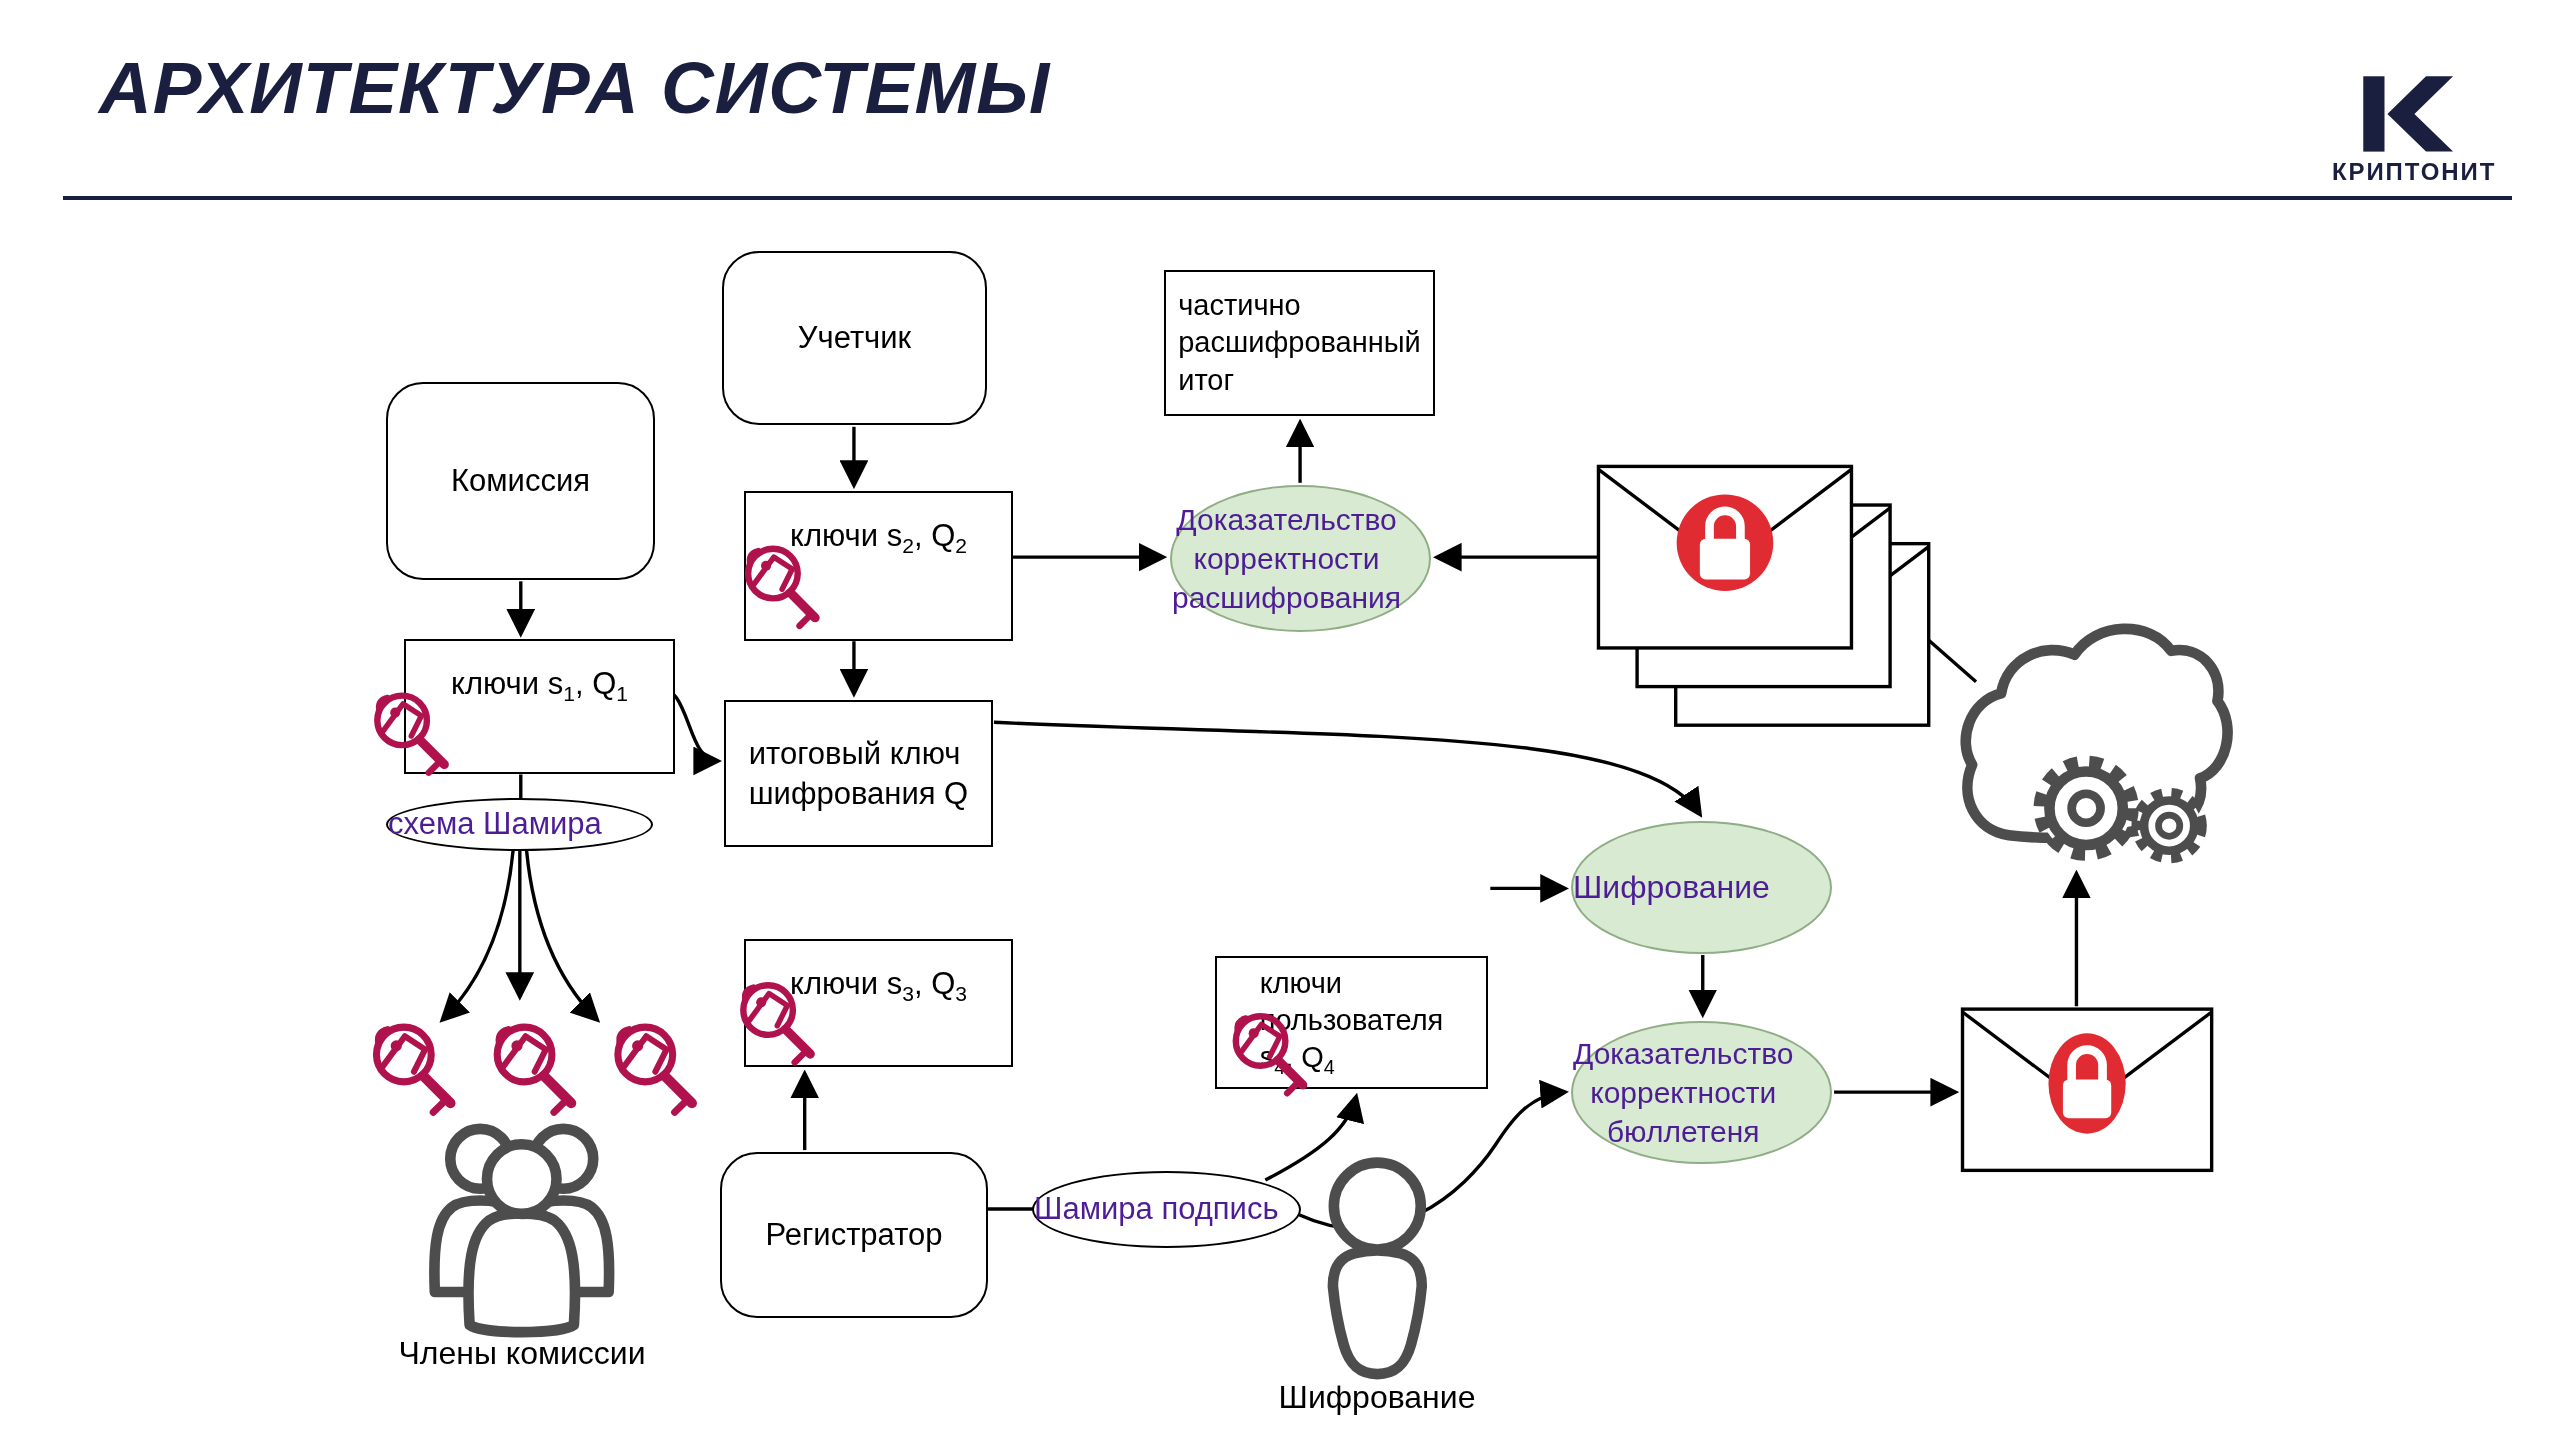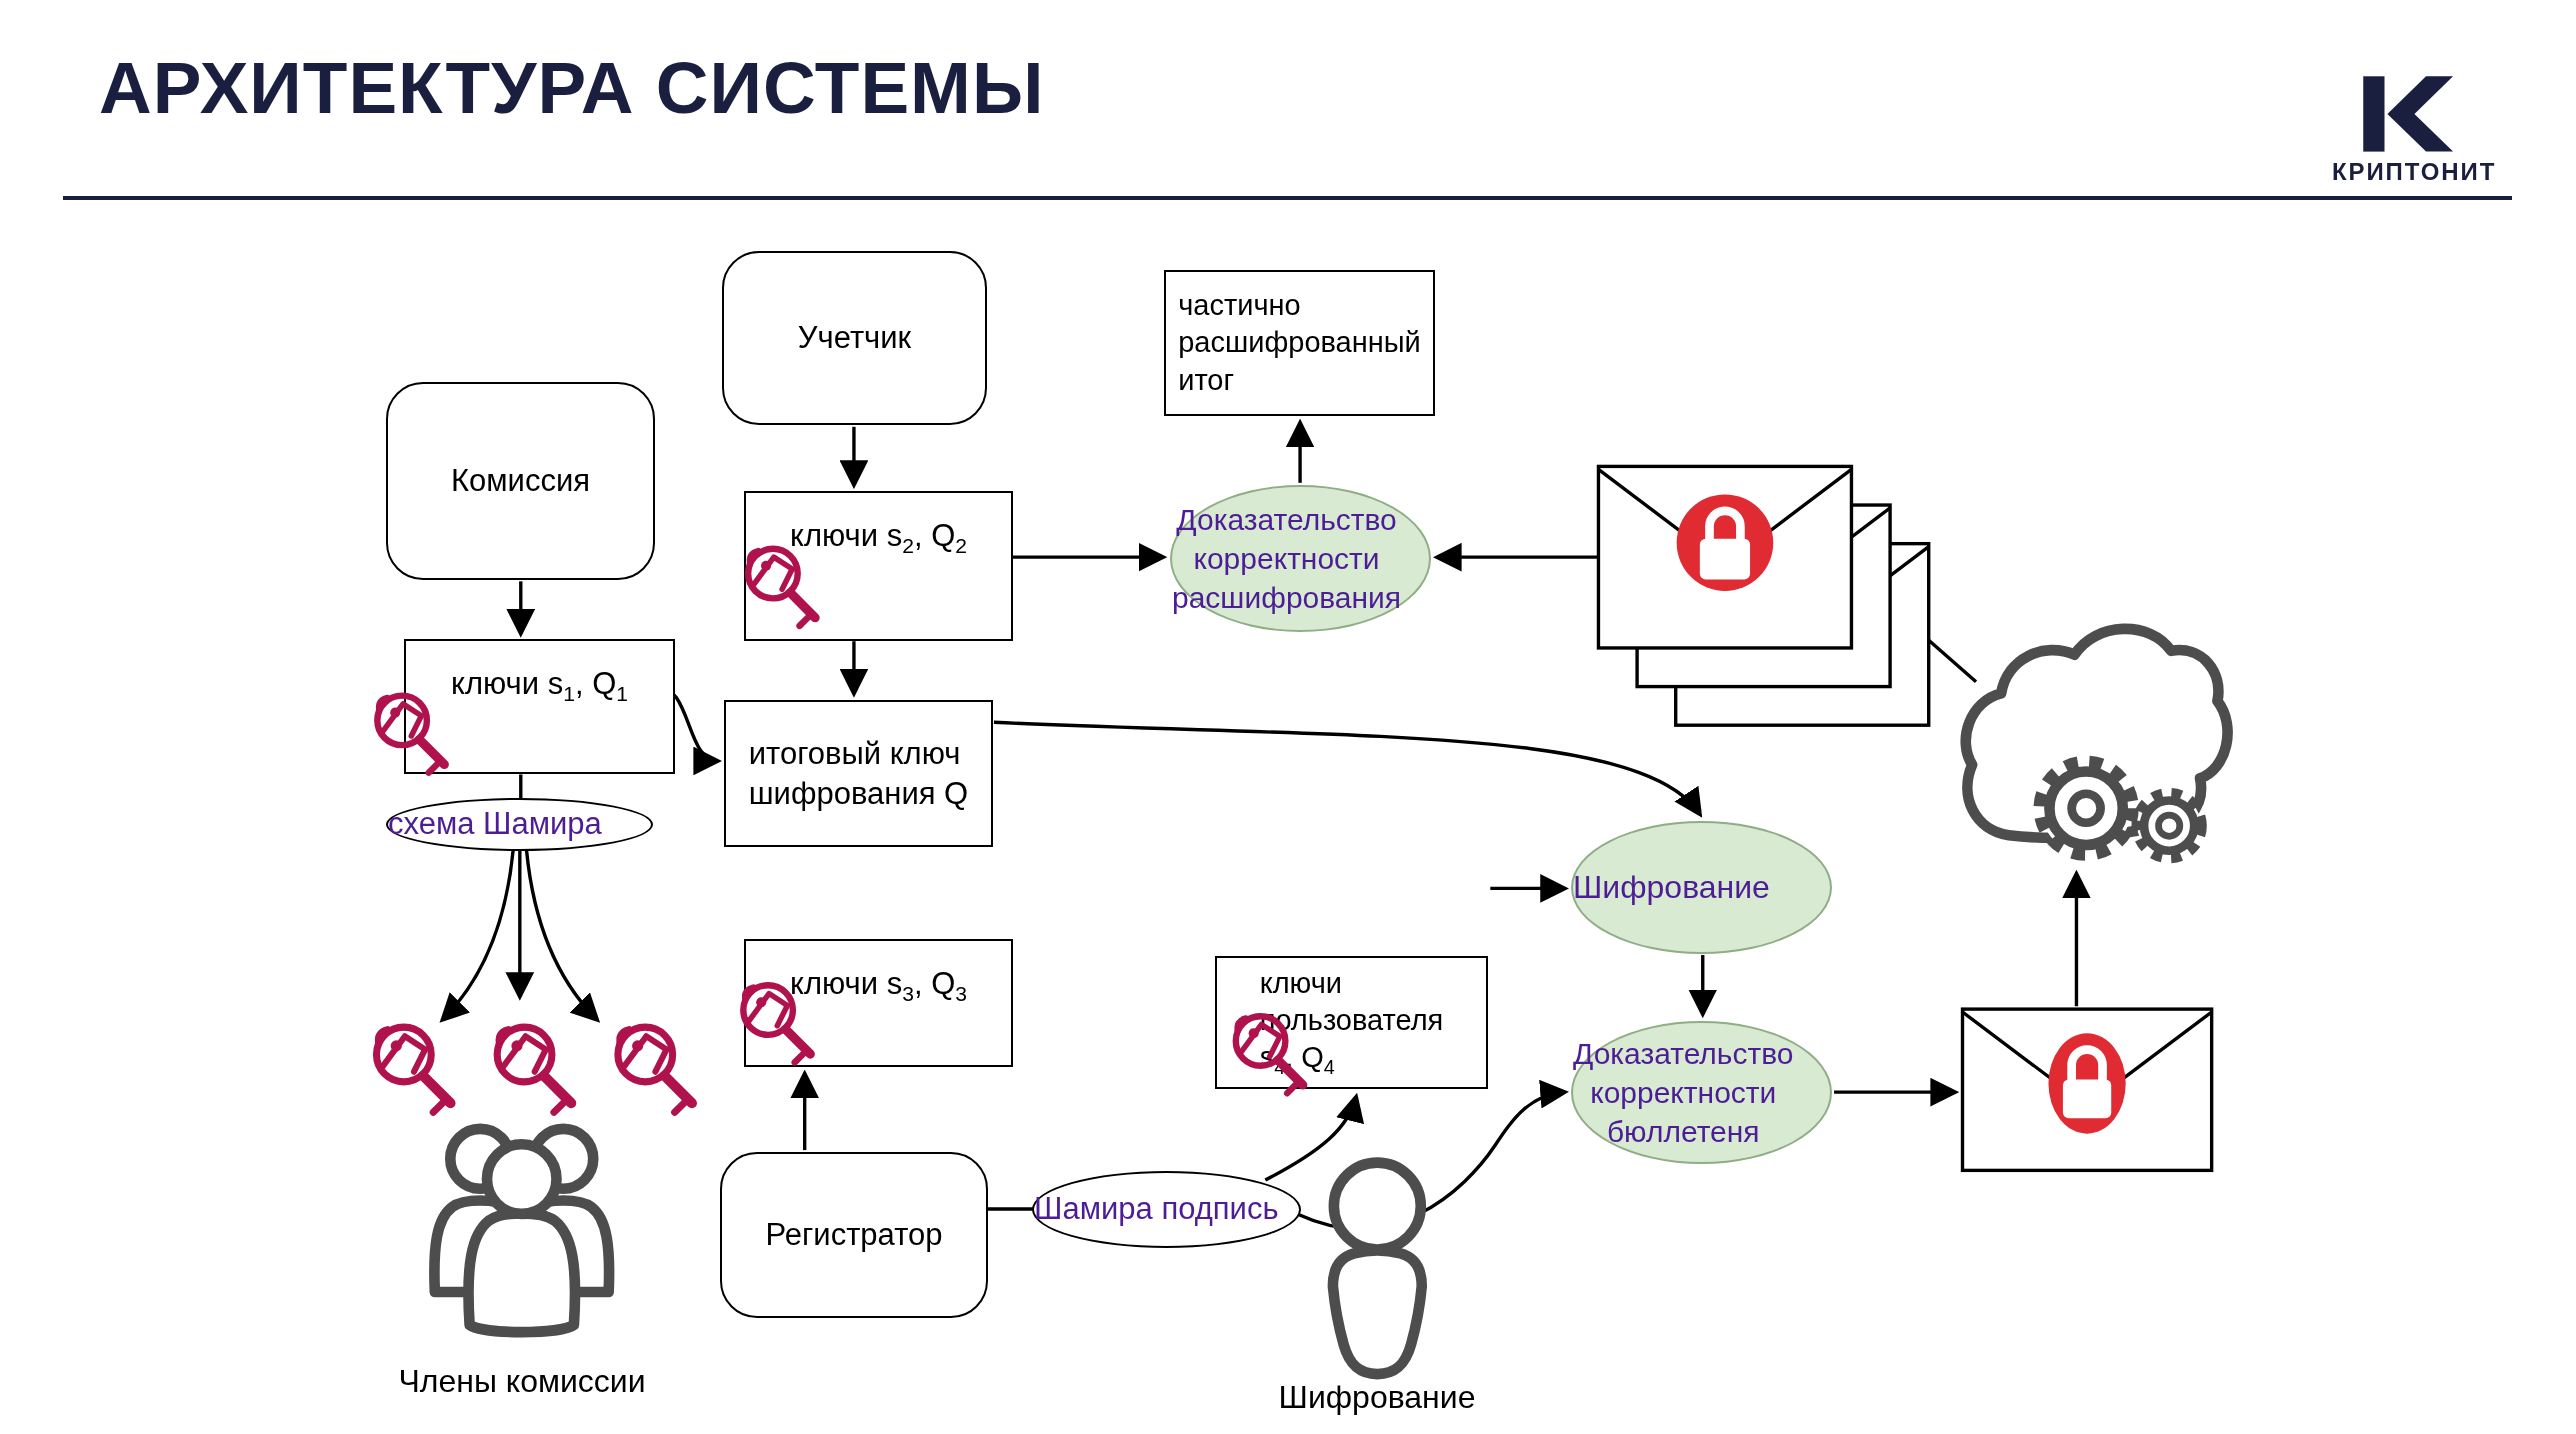--- a/index.html
+++ b/index.html
@@ -1,19 +1,19 @@
 <!DOCTYPE html>
 <html style="--navy: #1b1f3f; --green-fill: #d9ead3; --green-stroke: #8fae85; --key-pink: #b0124d; --lock-red: #e02b33; --icon-gray: #4d4d4d;"><head>
 <meta charset="utf-8">
 <style>
   html,body{margin:0;padding:0;background:#fff;}
   .slide{position:relative;width:2576px;height:1434px;background:#fff;overflow:hidden;
          font-family:"Liberation Sans", sans-serif;}
   .abs{position:absolute;}
-  .title{font-weight:bold;font-size:73px;letter-spacing:1px;color:var(--navy);white-space:pre;}
+  .title{font-weight:bold;font-size:73px;letter-spacing:1px;color:var(--navy);white-space:pre;font-style:italic;}
   .rule{background:var(--navy);height:3.9px;}
   .logo-text{font-weight:bold;font-size:24px;letter-spacing:1.9px;color:var(--navy);text-align:center;}
   svg.layer{position:absolute;left:0;top:0;pointer-events:none;}
   .node{position:absolute;background:#fff;border:2.9px solid #000;display:flex;
         align-items:center;justify-content:center;
         font-size:31px;color:#000;line-height:1.28;white-space:pre;box-sizing:border-box;}
   .node.round{border-radius:37px;}
   .node.topalign{align-items:flex-start;padding-top:23px;margin-left:20px;}
   .ellipse{position:absolute;border-radius:50%;display:flex;align-items:center;justify-content:flex-start;
         text-align:center;font-size:30px;line-height:1.3;white-space:pre;box-sizing:border-box;color:#4c1d95;}
@@ -128,21 +128,21 @@
   </div>
 
   <div class="ellipse plain" style="left:386px;top:798px;width:267px;height:53px;font-size:31px;">
     <span>схема Шамира</span>
   </div>
 
   <div class="ellipse plain" style="left:1032px;top:1171px;width:269px;height:77px;font-size:31px;">
     <span>Шамира подпись</span>
   </div>
 
-  <div class="caption" style="left:377px;top:1335px;width:290px;margin-top:28px;">Члены комиссии</div>
+  <div class="caption" style="left:377px;top:1335px;width:290px;">Члены комиссии</div>
   <div class="caption" style="left:1232px;top:1379px;width:290px;">Шифрование</div>
 
   <svg class="layer" width="2576" height="1434" viewBox="0 0 2667 1485">
     <defs>
       <g id="key" style="stroke:var(--key-pink)" fill="none" stroke-linecap="round" stroke-linejoin="round">
         <circle cx="38" cy="40" r="27" stroke-width="7"></circle>
         <circle cx="30.5" cy="31.5" r="5.5" style="fill:var(--key-pink)" stroke="none"></circle>
         <path d="M17 52 L39 22 L59 35 L48 57" stroke-width="6"></path>
         <path d="M22 15 Q10 18 13 30" stroke-width="6"></path>
         <path d="M57 61 L84 88" stroke-width="10"></path>

